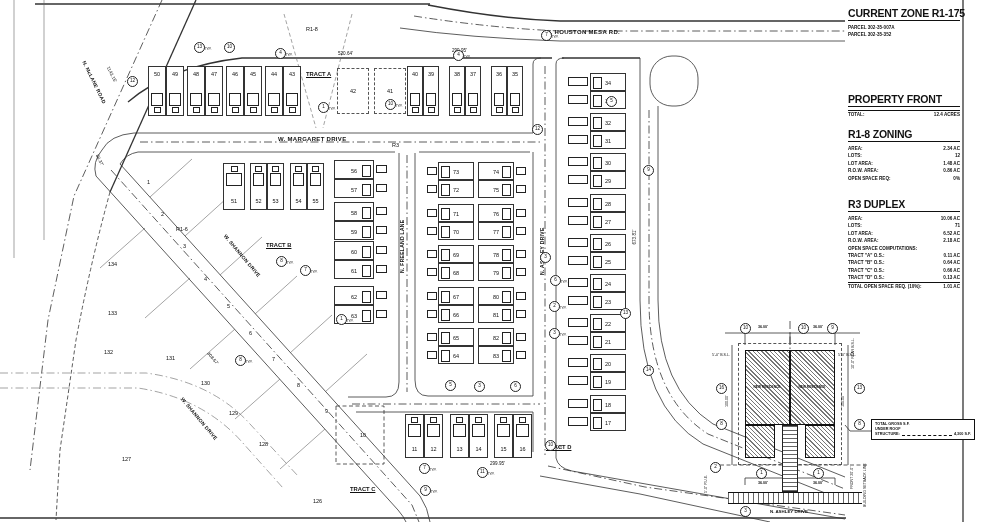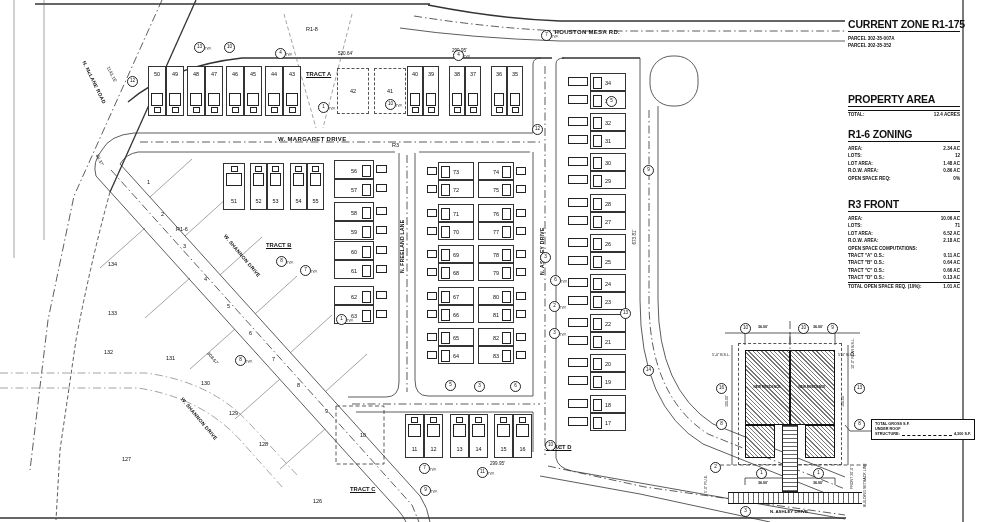--- a/index.html
+++ b/index.html
@@ -636,40 +636,40 @@
       <div class="keynote" style="left: 154px; top: 68px;">13</div>
       <div class="keynote" style="left: 16px; top: 104px;">8</div>
       <div class="keynote" style="left: 154px; top: 104px;">8</div>
       <div class="keynote" style="left: 10px; top: 147px;">2</div>
       <div class="keynote" style="left: 56px; top: 153px;">1</div>
       <div class="keynote" style="left: 113px; top: 153px;">1</div>
       <div class="keynote" style="left: 40px; top: 191px;">3</div>
     </div>
 
   <div id="panel">
-      <div class="sec" style="top: 18px; text-align: center;">
+      <div class="sec" style="top: 7px; text-align: center;">
         <div class="sec-h">CURRENT ZONE R1-175</div>
         <div class="prow">
           <div class="pl">PARCEL 302-35-007A</div>
           <div class="pv"></div>
         </div>
         <div class="prow">
           <div class="pl">PARCEL 302-35-352</div>
           <div class="pv"></div>
         </div>
       </div>
       <div class="sec" style="top: 93px;">
-        <div class="sec-h">PROPERTY AREA</div>
+        <div class="sec-h">PROPERTY FRONT</div>
         <div class="prow tot">
           <div class="pl">TOTAL:</div>
           <div class="pv">12.4 ACRES</div>
         </div>
       </div>
       <div class="sec" style="top: 128px;">
-        <div class="sec-h">R1-6 ZONING</div>
+        <div class="sec-h">R1-8 ZONING</div>
         <div class="prow">
           <div class="pl">AREA:</div>
           <div class="pv">2.34 AC</div>
         </div>
         <div class="prow">
           <div class="pl">LOTS:</div>
           <div class="pv">12</div>
         </div>
         <div class="prow">
           <div class="pl">LOT AREA:</div>
@@ -678,21 +678,21 @@
         <div class="prow">
           <div class="pl">R.O.W. AREA:</div>
           <div class="pv">0.86 AC</div>
         </div>
         <div class="prow">
           <div class="pl">OPEN SPACE REQ:</div>
           <div class="pv">0%</div>
         </div>
       </div>
       <div class="sec" style="top: 198px;">
-        <div class="sec-h">R3 FRONT</div>
+        <div class="sec-h">R3 DUPLEX</div>
         <div class="prow">
           <div class="pl">AREA:</div>
           <div class="pv">10.06 AC</div>
         </div>
         <div class="prow">
           <div class="pl">LOTS:</div>
           <div class="pv">71</div>
         </div>
         <div class="prow">
           <div class="pl">LOT AREA:</div>

